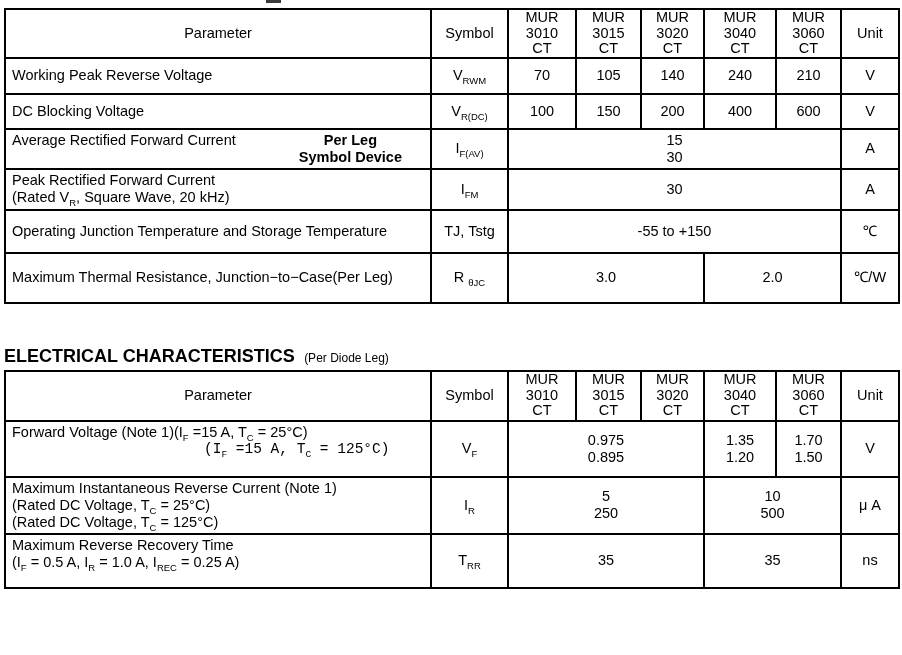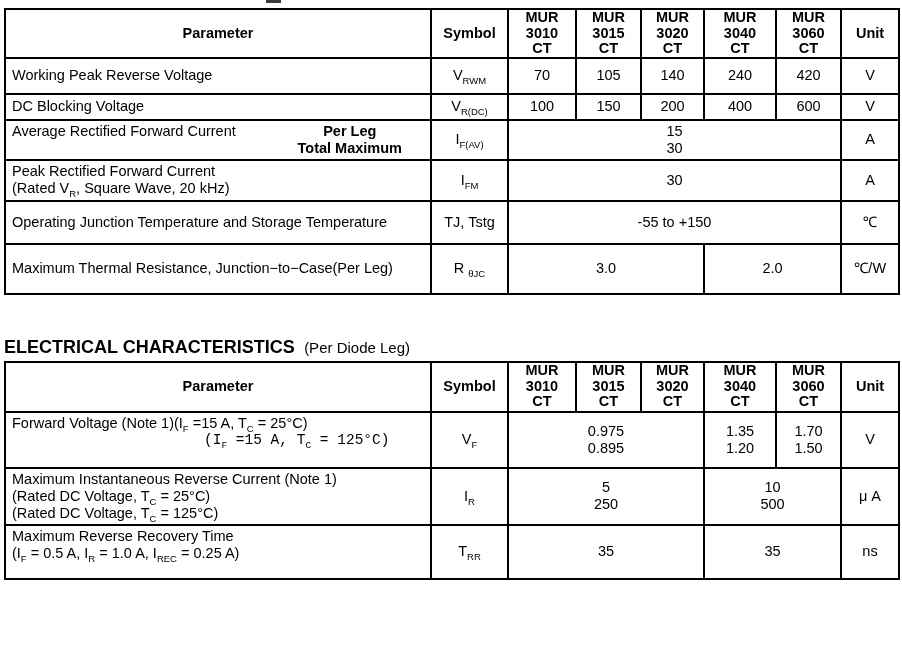--- a/index.html
+++ b/index.html
@@ -24,38 +24,38 @@
   }
   th, td {
     border: 2px solid #000;
     padding: 0;
     font-size: 14.5px;
     line-height: 17px;
     text-align: center;
     vertical-align: middle;
     overflow: hidden;
   }
-  th { font-weight: bold; line-height: 15.5px; }
+  th { font-weight: normal; line-height: 15.5px; }
   td.param, td.param2 {
     text-align: left;
     padding: 2px 6px 2px 6px;
   }
   td.vtop { vertical-align: top; }
   sub { font-size: 9.5px; line-height: 0; }
   .pflex { display: flex; justify-content: space-between; align-items: flex-start; }
   .rblock { text-align: center; margin-right: 22px; font-weight: bold; }
   .ind { margin-left: 192px; font-family: Liberation Mono, monospace; }
   #t1 { margin-top: 8px; }
   .heading {
     margin: 42px 0 4px 4px;
     height: 20px;
     white-space: nowrap;
   }
   .heading .hb { font-weight: bold; font-size: 18px; text-align: right; }
-  .heading .hn { font-size: 15px; margin-left: 5px; }
+  .heading .hn { font-size: 12px; margin-left: 5px; }
 </style>
 </head>
 <body>
 
 <div class="artifact"></div>
 
 <table id="t1">
   <colgroup>
     <col style="width:426px">
       <col style="width:77px">
@@ -99,42 +99,42 @@
   </tr>
   <tr style="height:36px">
     <td class="param">
           <div>Working Peak Reverse Voltage</div>
         </td>
     <td>V<sub>RWM</sub></td>
     <td>70</td>
     <td>105</td>
     <td>140</td>
     <td>240</td>
-    <td>420</td>
+    <td>210</td>
     <td>V</td>
   </tr>
-  <tr style="height:26px">
+  <tr style="height:35px">
     <td class="param">
           <div>DC Blocking Voltage</div>
         </td>
     <td>V<sub>R(DC)</sub></td>
     <td>100</td>
     <td>150</td>
     <td>200</td>
     <td>400</td>
     <td>600</td>
     <td>V</td>
   </tr>
   <tr style="height:35px">
     <td class="param vtop">
       <div class="pflex">
         <span>Average Rectified Forward Current</span>
         <span class="rblock">
               <div>Per Leg</div>
-              <div>Total Maximum</div>
+              <div>Symbol Device</div>
             </span>
       </div>
     </td>
     <td>I<sub>F(AV)</sub></td>
     <td colspan="5">
           <div>15</div>
           <div>30</div>
         </td>
     <td>A</td>
   </tr>

